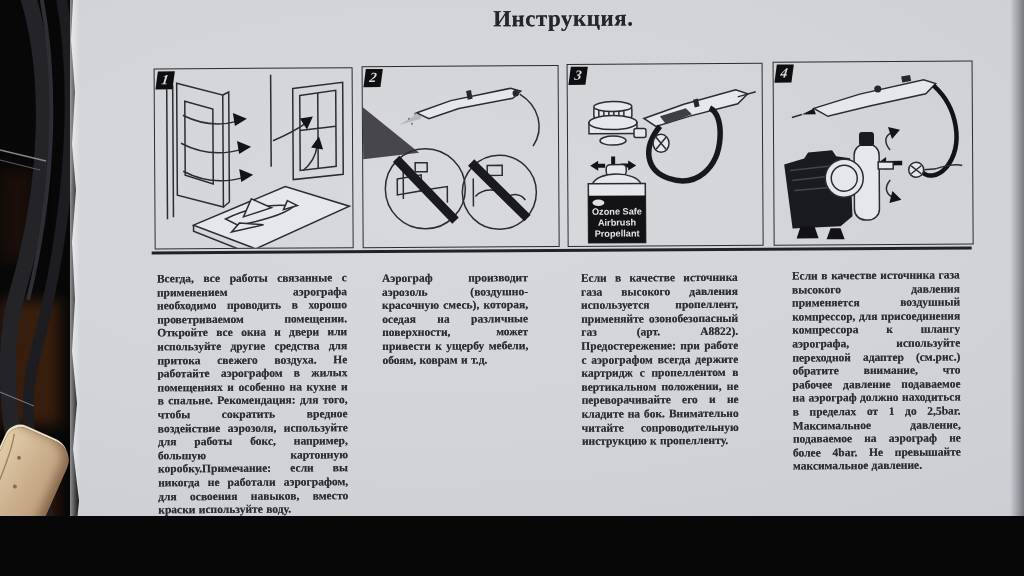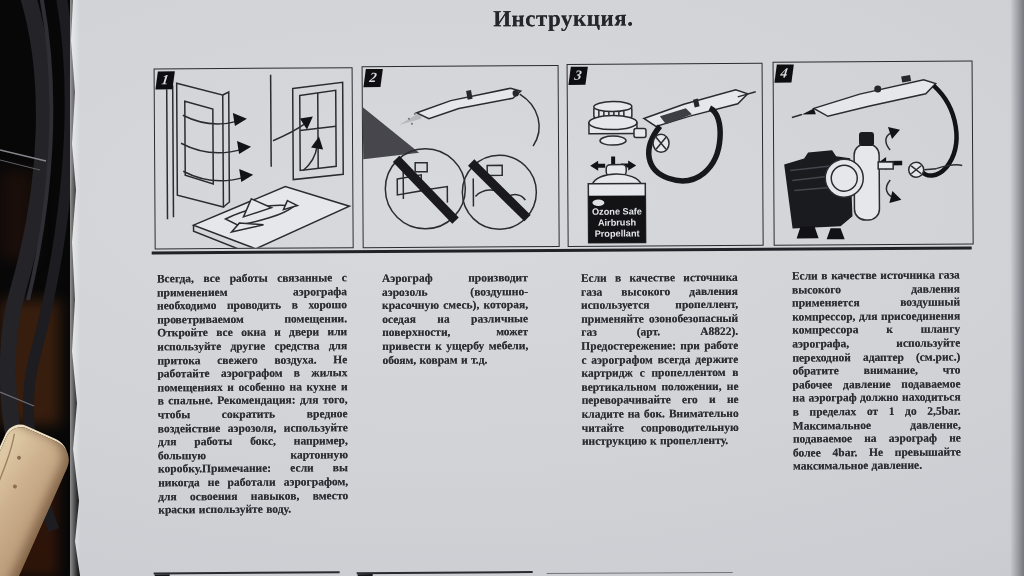--- a/index.html
+++ b/index.html
@@ -1,16 +1,16 @@
 <!DOCTYPE html>
 <html lang="ru"><head>
 <meta charset="utf-8">
 <style>
   html,body{margin:0;padding:0;background:#070708;}
-  .stage{position:relative;width:1024px;height:576px;overflow:hidden;background:#070708;
+  .stage{position:relative;width:1024px;height:516px;overflow:hidden;background:#070708;
          font-family:"Liberation Serif","DejaVu Serif",serif;}
   .abs{position:absolute;}
 
   
   .wood-a{left:0;top:300px;width:60px;height:125px;background:#40220f;filter:blur(7px);opacity:.85;}
   .wood-b{left:0;top:468px;width:58px;height:108px;background:#321609;filter:blur(6px);opacity:.9;}
   .wood-c{left:0;top:170px;width:34px;height:90px;background:#27130b;filter:blur(8px);opacity:.6;}
   .cables{left:0;top:0;width:110px;height:576px;}
 
   

